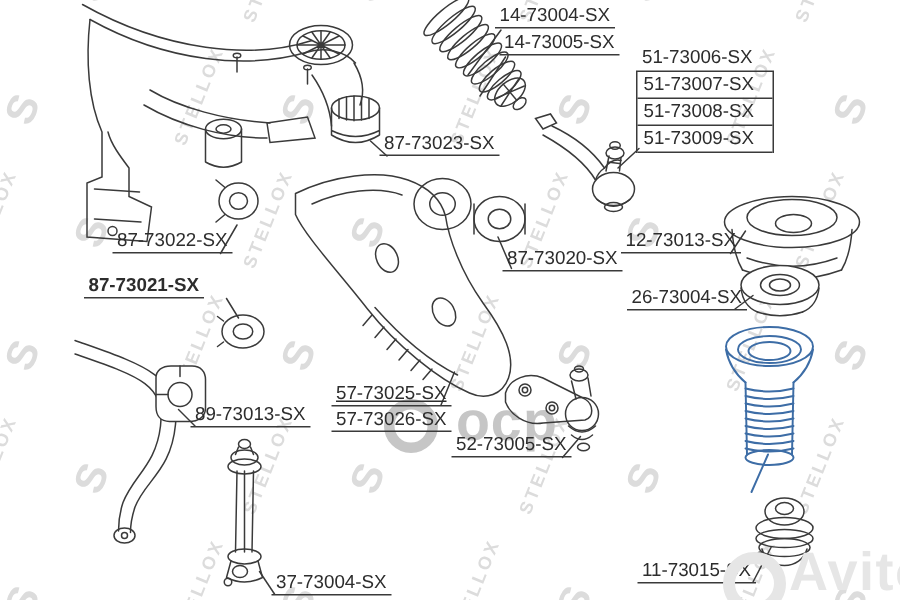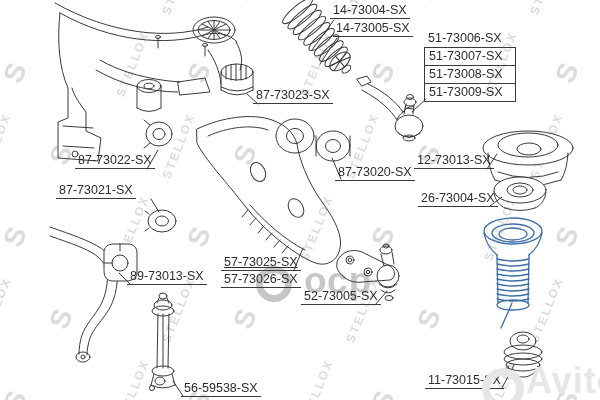--- a/index.html
+++ b/index.html
@@ -278,29 +278,29 @@
     <div class="r1">51-73006-SX</div>
     <div class="boxwrap">
       <div class="row">51-73007-SX</div>
       <div class="row">51-73008-SX</div>
       <div class="row">51-73009-SX</div>
     </div>
   </div>
 
   <div class="lbl" style="left:253px;top:88px;">87-73023-SX</div>
   <div class="lbl" style="left:75px;top:153px;">87-73022-SX</div>
-  <div class="lbl" style="left:56px;top:183px;">87-73021-SX</div>
+  <div class="lbl" style="left:56px;top:183px;font-weight:bold;">87-73021-SX</div>
   <div class="lbl" style="left:335px;top:165px;">87-73020-SX</div>
   <div class="lbl" style="left:414px;top:153px;">12-73013-SX</div>
   <div class="lbl" style="left:418px;top:191px;">26-73004-SX</div>
   <div class="lbl" style="left:221px;top:255px;text-decoration:underline;">57-73025-SX</div>
   <div class="lbl" style="left:221px;top:272px;">57-73026-SX</div>
   <div class="lbl" style="left:301px;top:289px;">52-73005-SX</div>
   <div class="lbl" style="left:127px;top:269px;">89-73013-SX</div>
-  <div class="lbl" style="left:181px;top:381px;">56-59538-SX</div>
+  <div class="lbl" style="left:181px;top:381px;">37-73004-SX</div>
   <div class="lbl" style="left:425px;top:373px;">11-73015-SX</div>
 
   <div class="mkw">
     <div class="mkw-ring"></div>
     <div class="mkw-text">Avito</div>
   </div>
 
 </div>
 
 </body></html>

